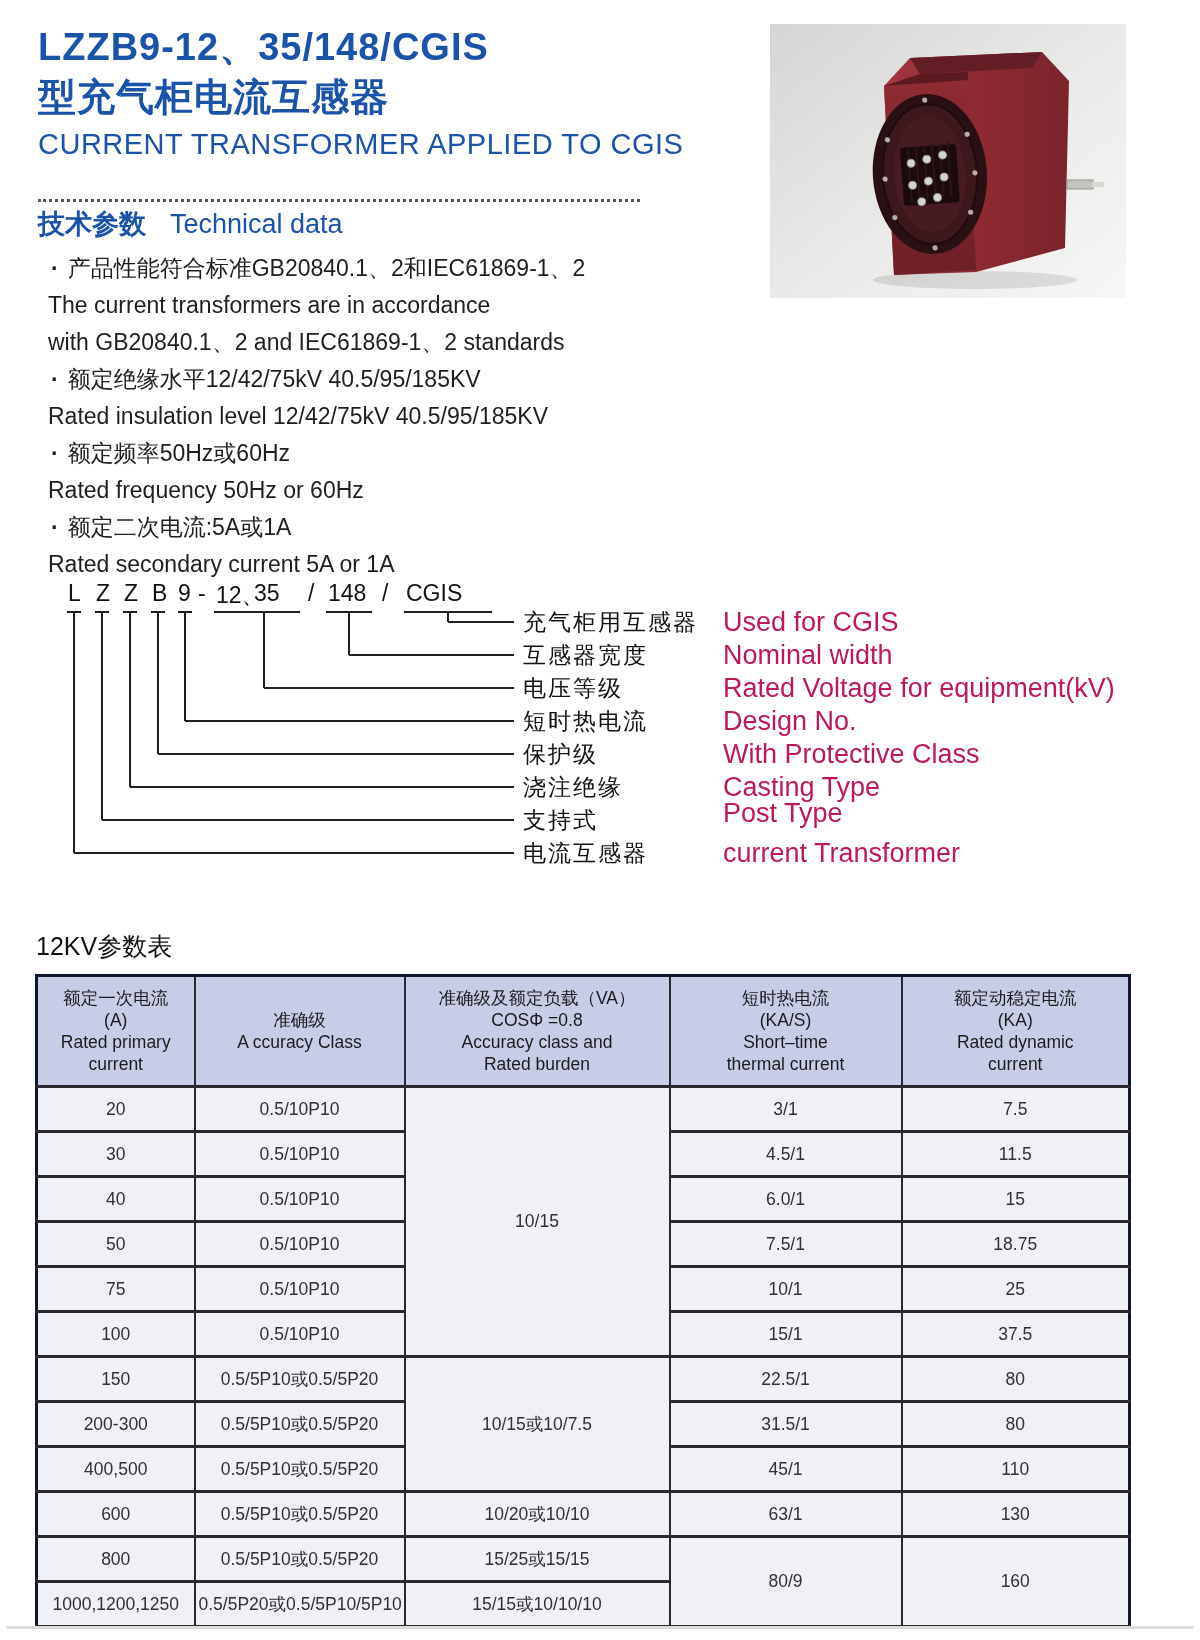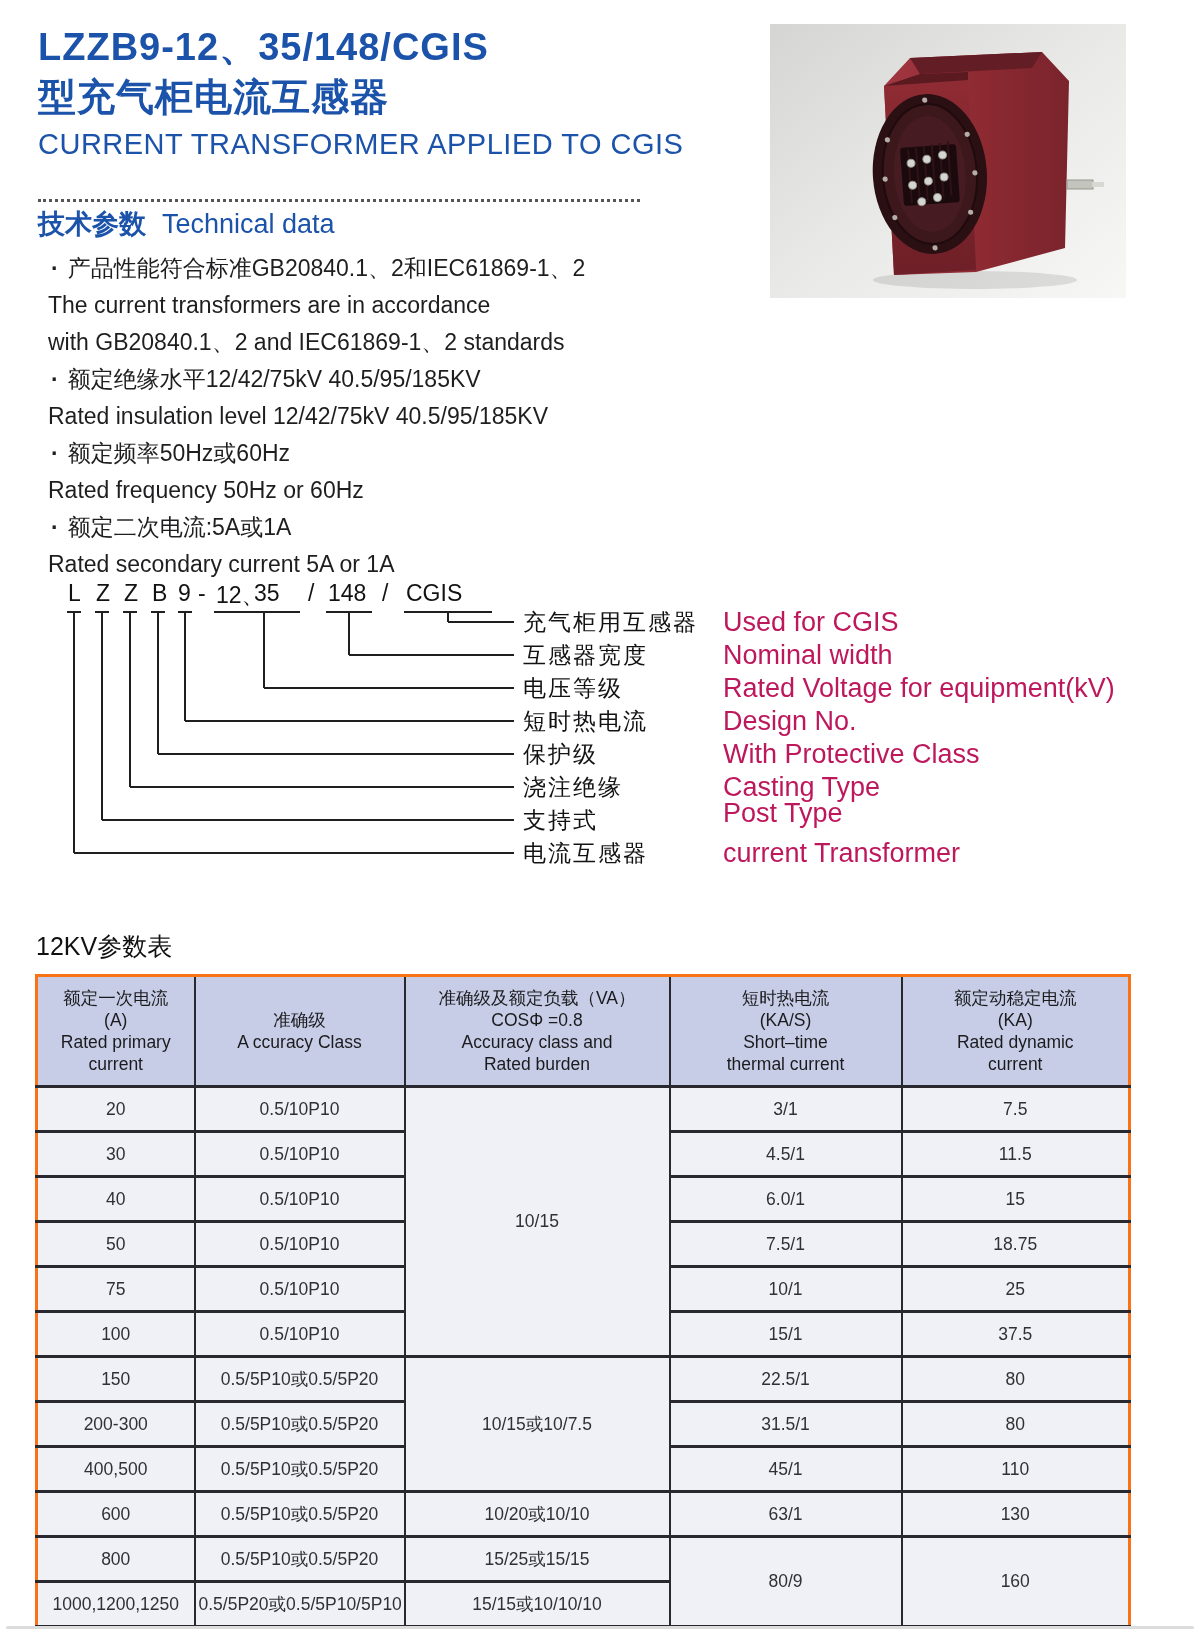--- a/index.html
+++ b/index.html
@@ -10,39 +10,39 @@
   .title-line{position:absolute;left:38px;font-size:38px;font-weight:bold;color:#1b52aa;letter-spacing:1px;white-space:nowrap;}
   .t1{top:22px;} .t2{top:72px;}
   .subtitle{position:absolute;left:38px;top:128px;font-size:29px;color:#1b52aa;letter-spacing:0.5px;white-space:nowrap;}
 
   
   .dotline{position:absolute;left:38px;top:199px;width:602px;height:0;border-top:3px dotted #56565a;}
 
   
   .tech{position:absolute;left:38px;top:206px;width:720px;}
   .tech-head{font-size:27px;color:#1b52aa;margin-bottom:8px;white-space:nowrap;}
-  .tech-head .zh{font-weight:bold;margin-right:16px;text-align:center;}
+  .tech-head .zh{font-weight:bold;margin-right:24px;text-align:center;}
   .tech-line{font-size:23px;line-height:37px;color:#1e1e20;padding-left:10px;white-space:nowrap;}
   .tech-line.bullet{padding-left:13px;}
   .tech-line.bullet::before{content:"·";font-weight:bold;margin-right:9px;}
 
   
   .photo{position:absolute;left:770px;top:24px;width:356px;height:274px;}
 
   
   .diagram{position:absolute;left:64px;top:578px;width:1100px;height:300px;}
   .mseg{position:absolute;top:2px;font-size:23px;color:#121214;white-space:nowrap;}
   .dsvg{position:absolute;left:0;top:0;}
   .dlabel-zh{position:absolute;left:459px;width:200px;font-size:23px;color:#121214;letter-spacing:2px;white-space:nowrap;}
   .dlabel-en{position:absolute;left:659px;width:440px;font-size:27px;color:#be185d;white-space:nowrap;}
 
   
   .tbl-title{position:absolute;left:36px;top:930px;font-size:25px;color:#111;}
   table.ptable{position:absolute;left:35px;top:974px;width:1093px;border-collapse:collapse;table-layout:fixed;
-               background:#eff1f6;border:3px solid #f97316;}
+               background:#eff1f6;border:3px solid #0f172a;}
   table.ptable th{background:#c8cde7;font-weight:normal;font-size:17.5px;line-height:22px;color:#1b1b1e;
                   height:104px;border:2px solid #28282e;border-bottom-width:3px;text-align:center;padding:2px;}
   table.ptable td{font-size:17.5px;color:#313135;text-align:center;height:42px;padding:0 3px;
                   border-left:2px solid #28282e;border-right:2px solid #28282e;
                   border-top:3px solid #28282e;border-bottom:3px solid #28282e;white-space:nowrap;border-radius:19px;}
   .footline{position:absolute;left:6px;top:1626px;width:1188px;height:3px;background:#dcdcdc;border-radius:3px;}
 </style>
 </head>
 <body>
 

